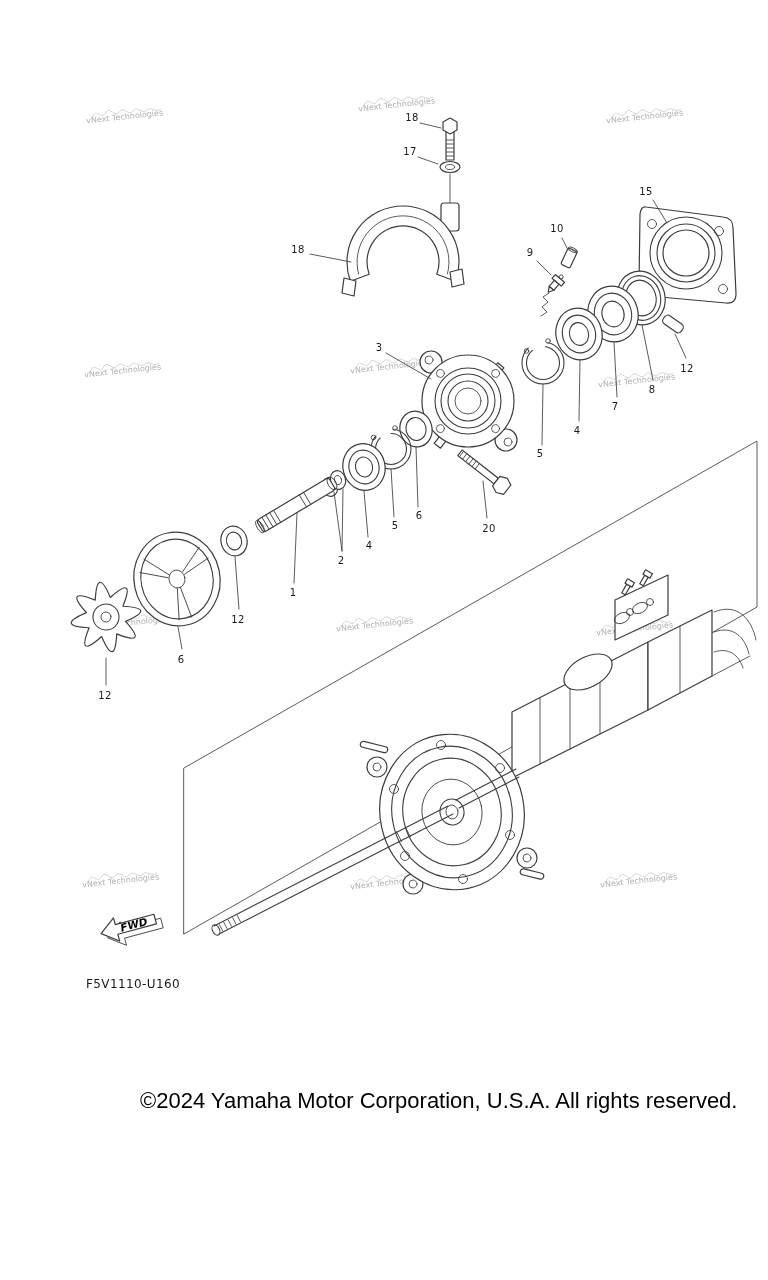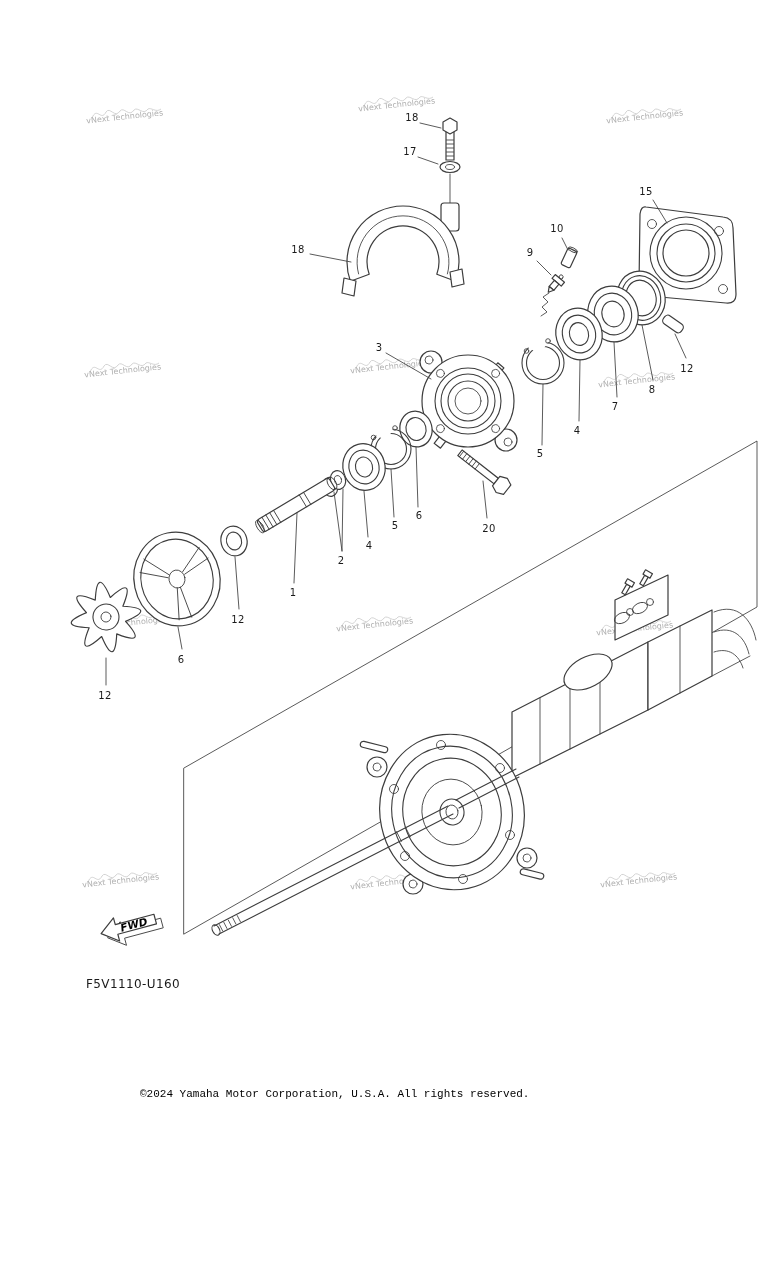--- a/index.html
+++ b/index.html
@@ -18,21 +18,21 @@
     position:absolute; transform:translate(-50%,-50%);
     font-size:10px; color:var(--text); letter-spacing:0.3px;
   }
   .wm { position:absolute; width:84px; height:22px; }
   .wm-text { display:block; font-size:8px; color:var(--watermark); white-space:nowrap; transform:rotate(-6deg); }
   .wm-sq { position:absolute; left:4px; top:-8px; }
   .wm-sq path { fill:none; stroke:#c9c9c9; stroke-width:0.8; }
   .part-code { position:absolute; left:86px; top:977px; font-size:12px; letter-spacing:0.4px; color:var(--text); }
   .copyright {
     position:absolute; left:140px; top:1088px; white-space:nowrap;
-    font-family:Liberation Mono, monospace; font-size:11px; color:#000;
+    font-family:Liberation Sans, sans-serif; font-size:22px; color:#000;
   }
   .fwd-text { font-size:10.5px; font-weight:bold; font-style:italic; fill:#000; stroke:none; }
 </style>
 </head>
 <body>
 
 <div class="page">
 
   <div class="wm" style="left:86px;top:112px">
       <svg class="wm-sq" width="74" height="20" viewBox="0 0 74 20">

